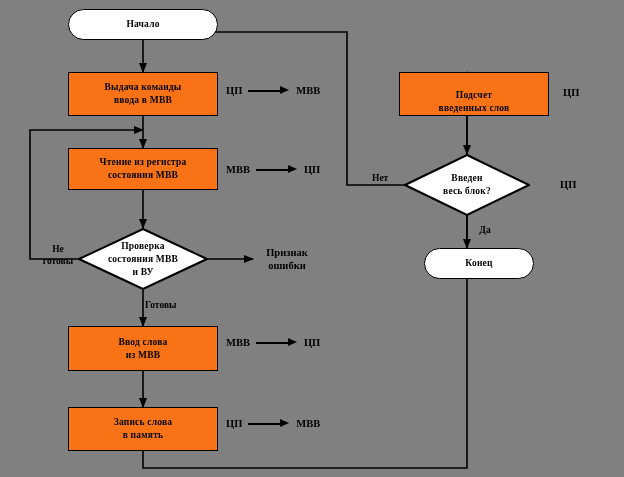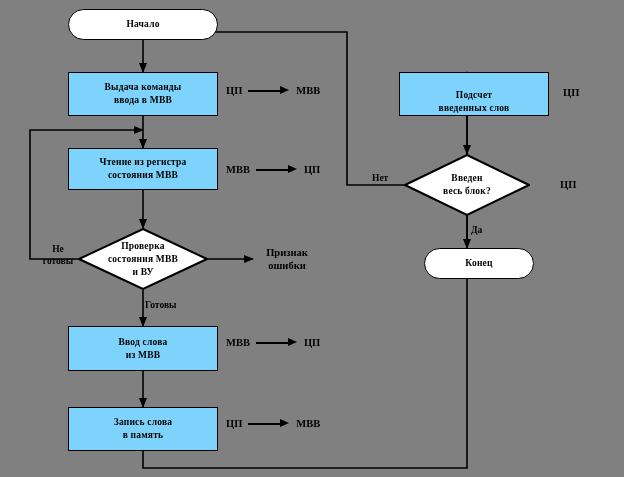--- a/index.html
+++ b/index.html
@@ -29,21 +29,21 @@
     align-items: center;
     justify-content: center;
     text-align: center;
     color: #000000;
     font-weight: bold;
     font-size: 9.5px;
     line-height: 13px;
     letter-spacing: 0.2px;
   }
   .proc {
-    background: #7dd3fc;
+    background: #f97316;
     border: 1.5px solid #000000;
   }
   .term {
     background: #ffffff;
     border: 1.5px solid #000000;
     border-radius: 999px;
   }
   .dec {
     background: transparent;
     border: none;
@@ -206,21 +206,21 @@
     <span>Конец</span>
   </div>
 
   <div class="edge-label" style="left:32px; top:243px; width:52px;">Не
 готовы</div>
 
   <div class="edge-label" style="left:145px; top:299px; width:50px; text-align:left;">Готовы</div>
 
   <div class="edge-label" style="left:372px; top:172px; width:30px; text-align:left;">Нет</div>
 
-  <div class="edge-label" style="left:471px; top:224px; width:28px; text-align:left;">Да</div>
+  <div class="edge-label" style="left:471px; top:224px; width:28px; text-align:center;">Да</div>
 
   <div class="side-label" style="left:226px; top:84px;">
     <span>ЦП</span>
     <span class="xfer-arrow"></span>
     <span>МВВ</span>
   </div>
 
   <div class="side-label" style="left:226px; top:163px;">
     <span>МВВ</span>
     <span class="xfer-arrow"></span>

